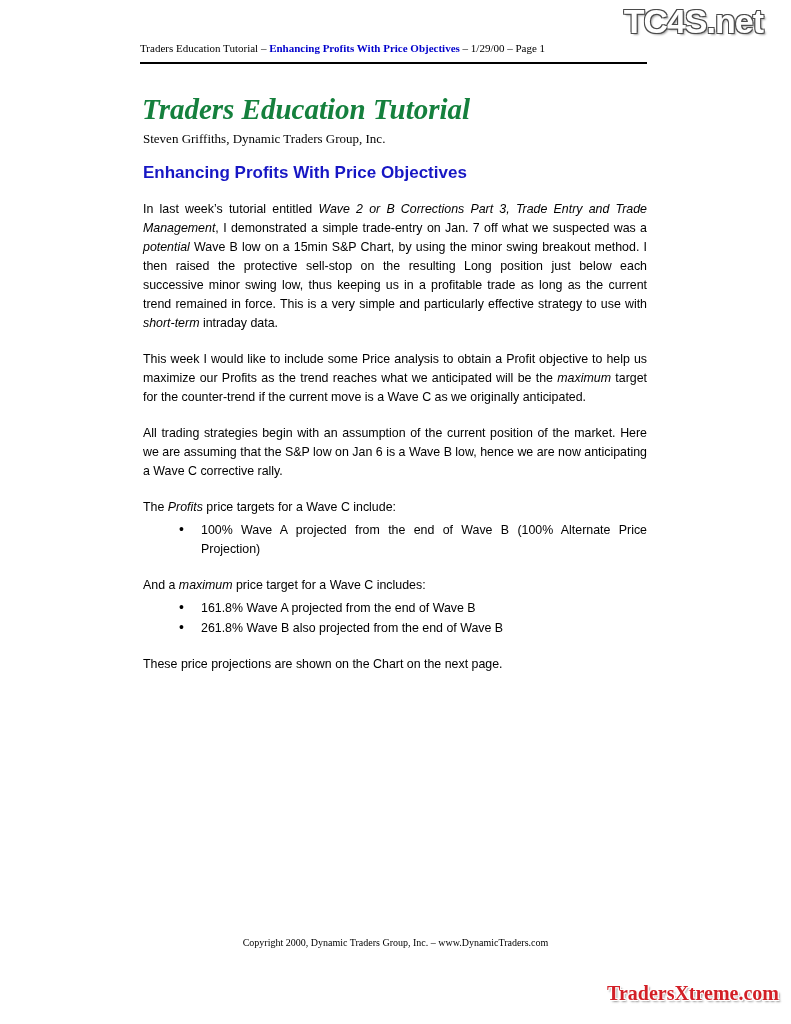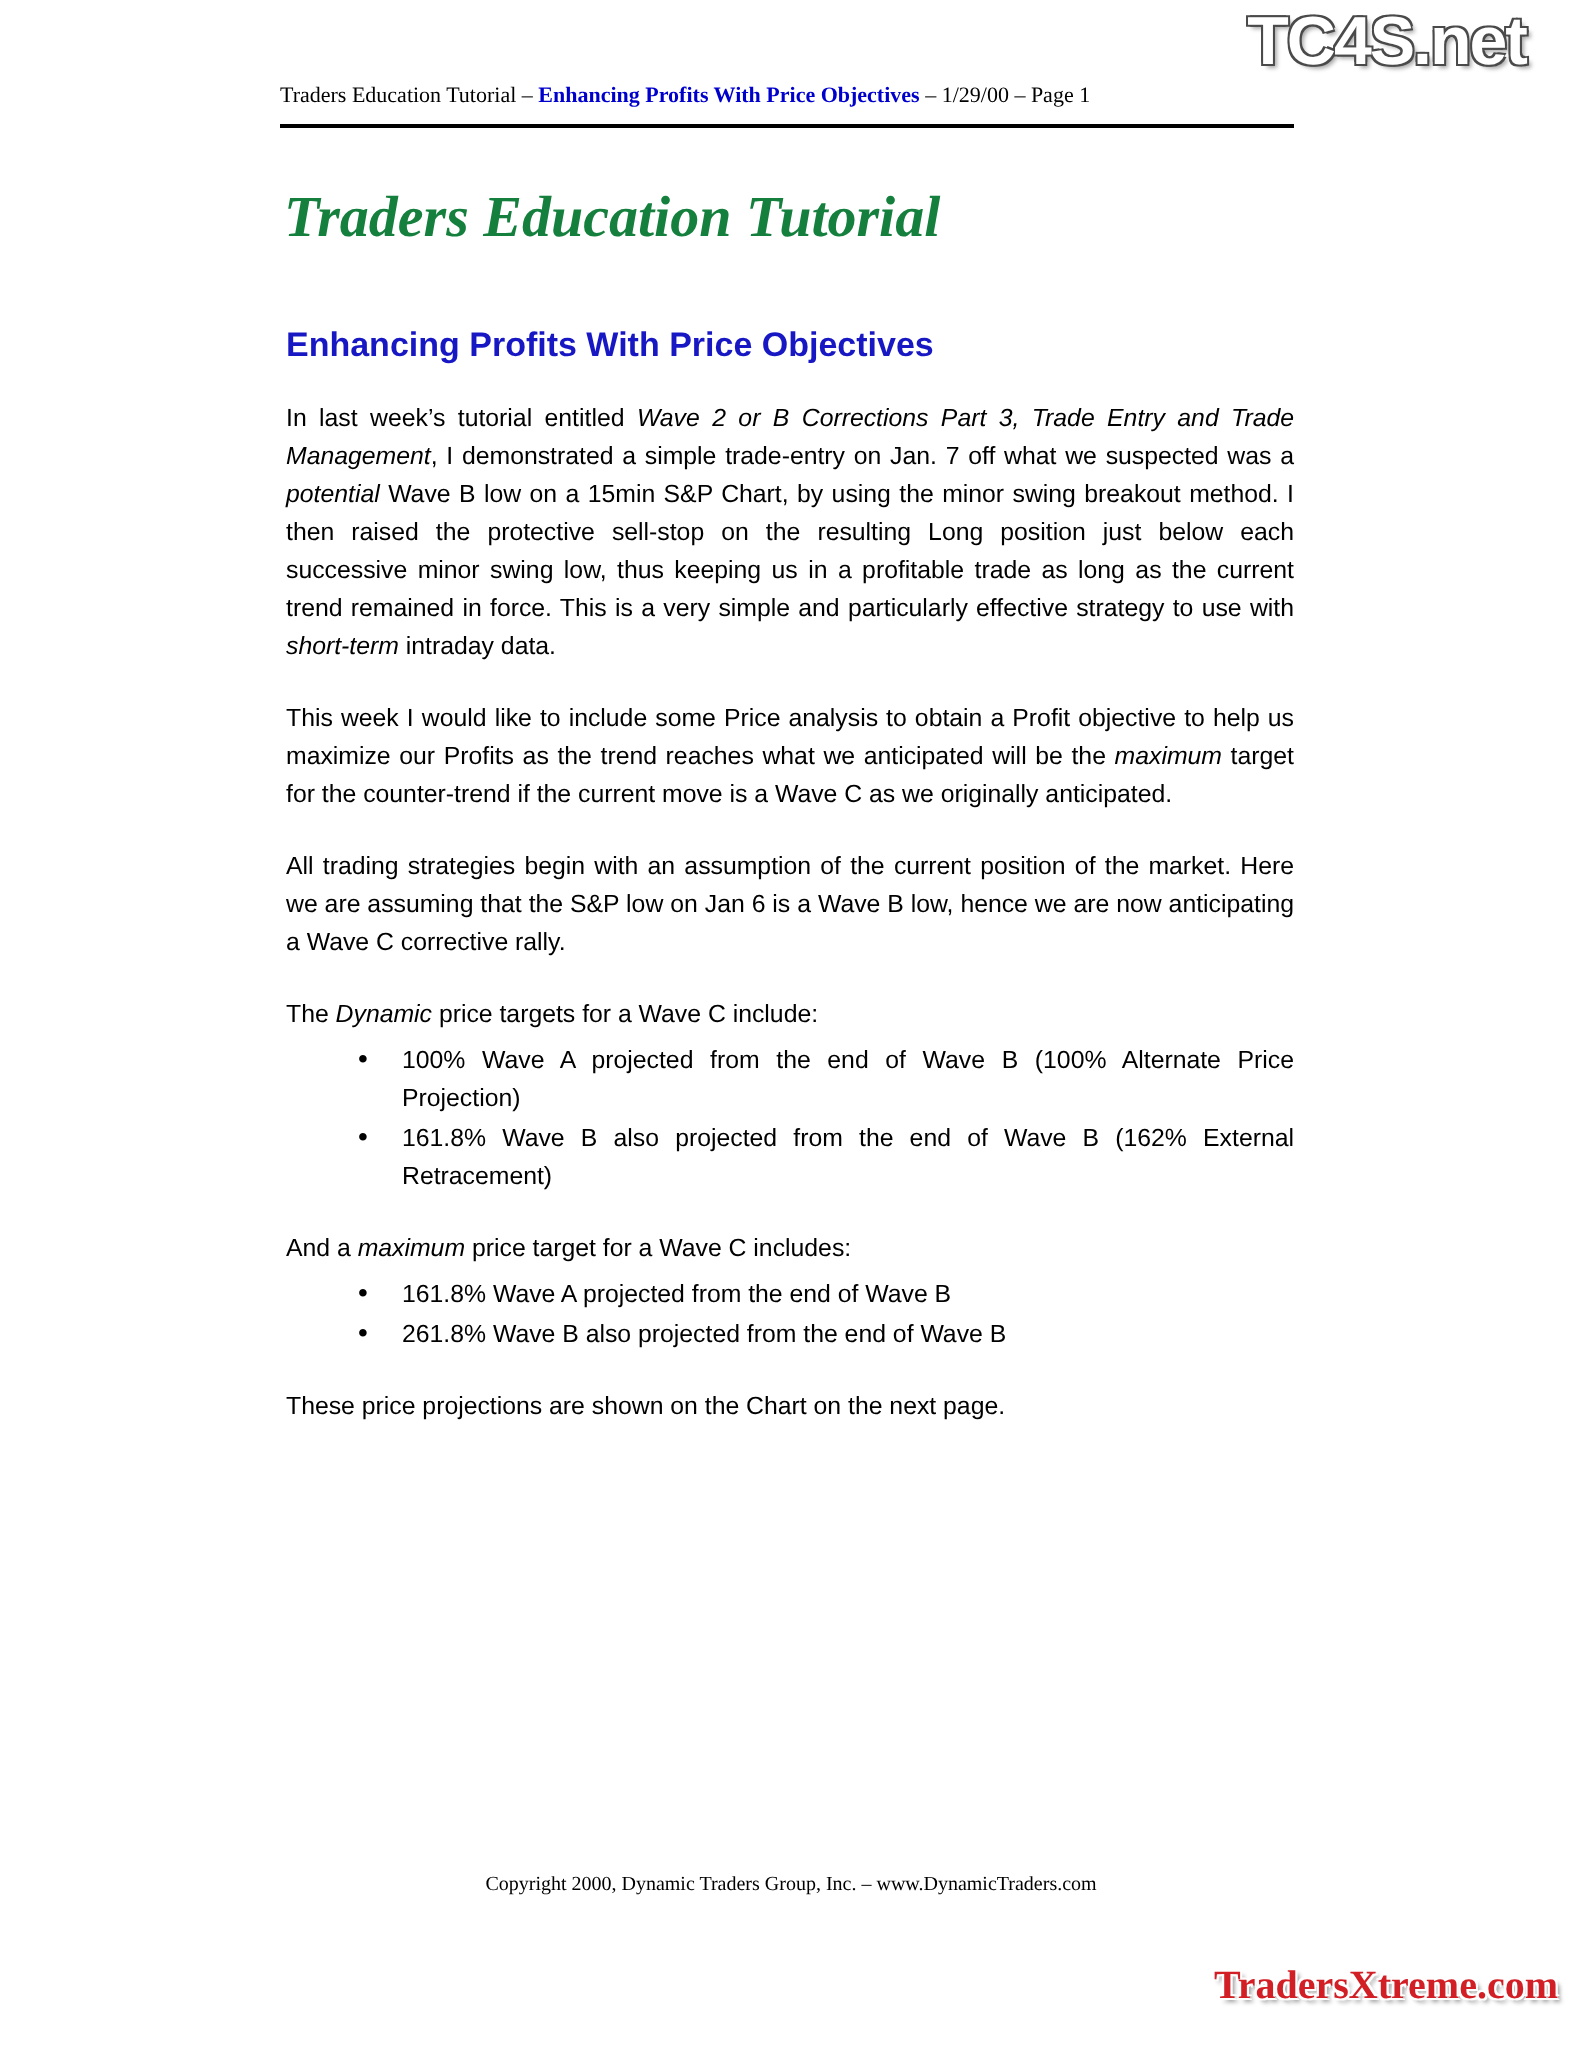--- a/index.html
+++ b/index.html
@@ -189,35 +189,35 @@
 <div class="page">
 
   <div class="tc4s">TC4S.net</div>
 
   <div class="header-line">
     <span>Traders Education Tutorial – </span><b>Enhancing Profits With Price Objectives</b><span> – 1/29/00 – Page 1</span>
   </div>
   <div class="header-rule"></div>
 
   <div class="doc-title">Traders Education Tutorial</div>
+  <div class="byline">Steven Griffiths, Dynamic Traders Group, Inc.</div>
   <div class="subtitle">Enhancing Profits With Price Objectives</div>
 
   <div class="body-col">
 
     <p><span>In last week’s tutorial entitled </span><em>Wave 2 or B Corrections Part 3, Trade Entry and Trade Management</em><span>, I demonstrated a simple trade-entry on Jan. 7 off what we suspected was a </span><em>potential</em><span> Wave B low on a 15min S&amp;P Chart, by using the minor swing breakout method. I then raised the protective sell-stop on the resulting Long position just below each successive minor swing low, thus keeping us in a profitable trade as long as the current trend remained in force. This is a very simple and particularly effective strategy to use with </span><em>short-term</em><span> intraday data.</span></p>
 
     <p><span>This week I would like to include some Price analysis to obtain a Profit objective to help us maximize our Profits as the trend reaches what we anticipated will be the </span><em>maximum</em><span> target for the counter-trend if the current move is a Wave C as we originally anticipated.</span></p>
 
     <p>All trading strategies begin with an assumption of the current position of the market. Here we are assuming that the S&amp;P low on Jan 6 is a Wave B low, hence we are now anticipating a Wave C corrective rally.</p>
 
-    <p class="tight"><span>The </span><em>Dynamic</em><span> price targets for a Wave C include:</span></p>
+    <p class="tight"><span>The </span><em>Profits</em><span> price targets for a Wave C include:</span></p>
 
     <ul class="bullets">
       <li>100% Wave A projected from the end of Wave B (100% Alternate Price Projection)</li>
-      <li>161.8% Wave B also projected from the end of Wave B (162% External Retracement)</li>
     </ul>
 
     <p class="tight"><span>And a </span><em>maximum</em><span> price target for a Wave C includes:</span></p>
 
     <ul class="bullets">
       <li>161.8% Wave A projected from the end of Wave B</li>
       <li>261.8% Wave B also projected from the end of Wave B</li>
     </ul>
 
     <p>These price projections are shown on the Chart on the next page.</p>

